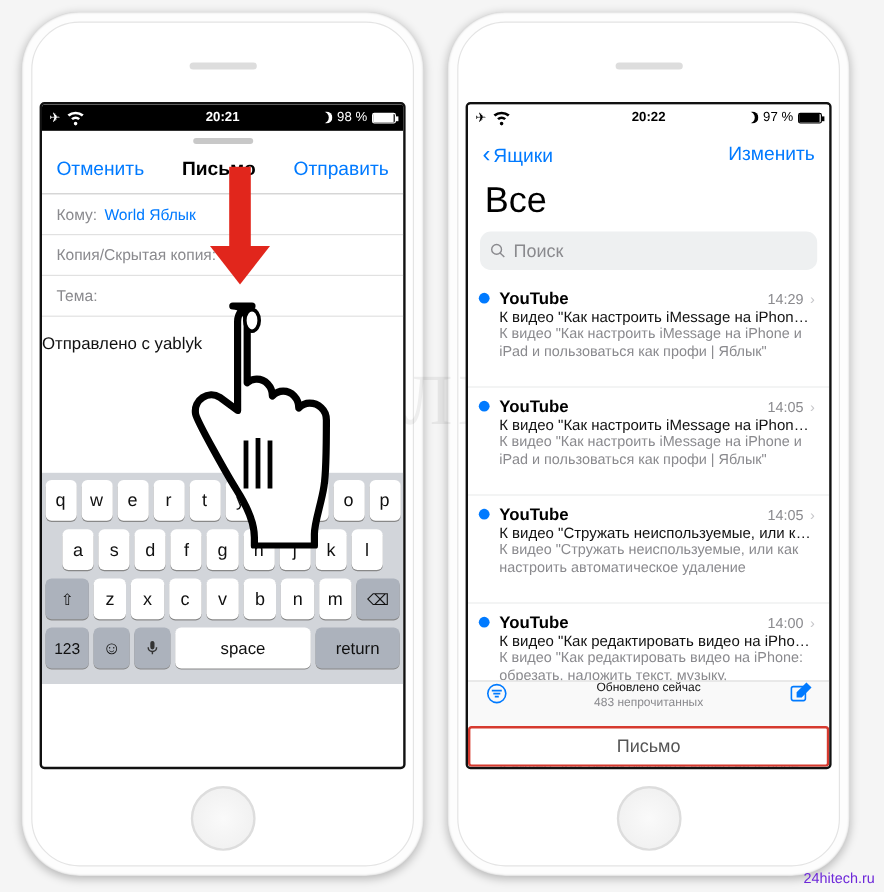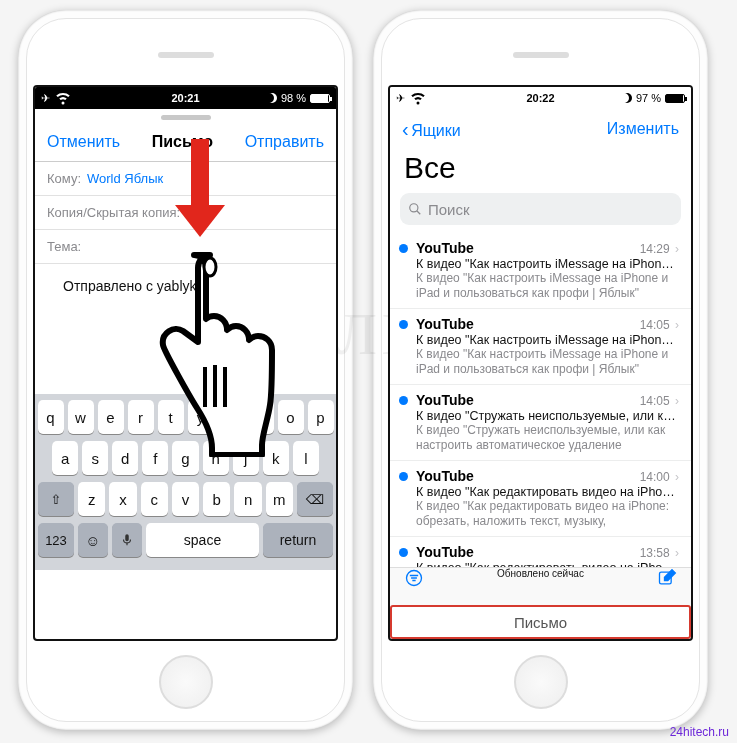--- a/index.html
+++ b/index.html
@@ -24,38 +24,38 @@
 .battery i { display:block; height:100%; background:currentColor; }
 .plane { font-size:11px; }
 
 
 .nav-bar { height: 40px; display:flex; align-items:center; justify-content:space-between; padding:0 12px; border-bottom:1px solid #ccc; font-size:16px; }
 .nav-blue { color:#007aff; }
 .nav-title { font-weight:600; font-size:16px; }
 .sheet-handle { width:50px; height:5px; background:#c8c8c8; border-radius:3px; margin:6px auto 2px; }
 .compose-row { border-bottom:1px solid #e1e1e1; padding:9px 12px; font-size:13px; color:#8a8a8e; display:flex; gap:6px; }
 .compose-row .val { color:#007aff; }
-.compose-body { padding:14px 28px; font-size:14px; color:#111; height:130px;}
+.compose-body { padding:14px 0; font-size:14px; color:#111; height:130px;}
 .keyboard { background:#d2d5da; padding:6px 3px 6px; }
 .kb-row { display:flex; gap:4px; justify-content:center; margin-bottom:7px; }
 .key { background:#fff; border-radius:5px; box-shadow:0 1px 0 #888; height:34px; min-width:26px; flex:1; display:flex; align-items:center; justify-content:center; font-size:15px; color:#111; }
 .key.mod { background:#acb2bc; color:#111; flex:0 0 36px; font-size:13px; }
 .key.space { flex:3; font-size:14px; }
 .key.return { flex:0 0 70px; background:#acb2bc; font-size:14px; }
 .key.num { flex:0 0 36px; background:#acb2bc; font-size:13px;}
 .key.emoji { flex:0 0 30px; background:#acb2bc; }
 .key.mic { flex:0 0 30px; background:#acb2bc; }
 
 
 .nav-bar2 { height:40px; display:flex; align-items:center; justify-content:space-between; padding:0 12px; font-size:16px; color:#007aff; }
 .chev { font-size:20px; margin-right:-2px; }
 .big-title { font-size:30px; font-weight:400; padding:2px 14px 8px; }
 .search-bar { margin:0 10px 8px; background:#eef0f1; border-radius:9px; height:32px; display:flex; align-items:center; padding:0 8px; color:#8a8a8e; font-size:15px; gap:6px; }
 .mail-list { overflow:hidden; }
-.mail-item { padding:7px 12px 7px 26px; border-bottom:1px solid #eceded; position:relative; }
+.mail-item { padding:7px 12px 21px 26px; border-bottom:1px solid #eceded; position:relative; }
 .mail-item .dot { position:absolute; left:9px; top:11px; width:9px; height:9px; background:#007aff; border-radius:50%; }
 .mail-head { display:flex; justify-content:space-between; align-items:baseline; }
 .mail-from { font-weight:600; font-size:14px; }
 .mail-time { color:#8a8a8e; font-size:12px; }
 .mail-time .ch { color:#c6c6c9; margin-left:2px; }
 .mail-subj { font-size:12.5px; color:#111; white-space:nowrap; overflow:hidden; text-overflow:ellipsis; margin-top:1px;}
 .mail-prev { font-size:12px; color:#8a8a8e; line-height:1.25; max-height:2.5em; overflow:hidden; }
 .bottom-bar { position:absolute; bottom:34px; left:0; right:0; height:38px; border-top:1px solid #ddd; background:#f9f9f9; display:flex; justify-content:space-between; padding:0 14px; color:#007aff; }
 .bottom-bar .upd { flex:1; text-align:center; color:#111; font-size:10px; line-height:1.2; }
 .bottom-bar .upd .sub { color:#8a8a8e; }
@@ -289,20 +289,21 @@
           <span>
             <svg width="20" height="20" viewBox="0 0 24 24" fill="none" stroke="#007aff" stroke-width="1.6">
                 <circle cx="12" cy="12" r="9"></circle>
                 <line x1="7" y1="9" x2="17" y2="9"></line>
                 <line x1="8.5" y1="12" x2="15.5" y2="12"></line>
                 <line x1="10" y1="15" x2="14" y2="15"></line>
               </svg>
           </span>
           <div class="upd">
             <div>Обновлено сейчас</div>
+            <div class="sub">483 непрочитанных</div>
           </div>
           <span>
             <svg width="20" height="20" viewBox="0 0 24 24" fill="none" stroke="#007aff" stroke-width="1.6">
                 <rect x="3" y="5" width="14" height="14" rx="2"></rect>
                 <path d="M18 2l4 4-9 9H9v-4z" fill="#007aff" stroke="#007aff"></path>
               </svg>
           </span>
         </div>
 
         <div class="draft-bar">

